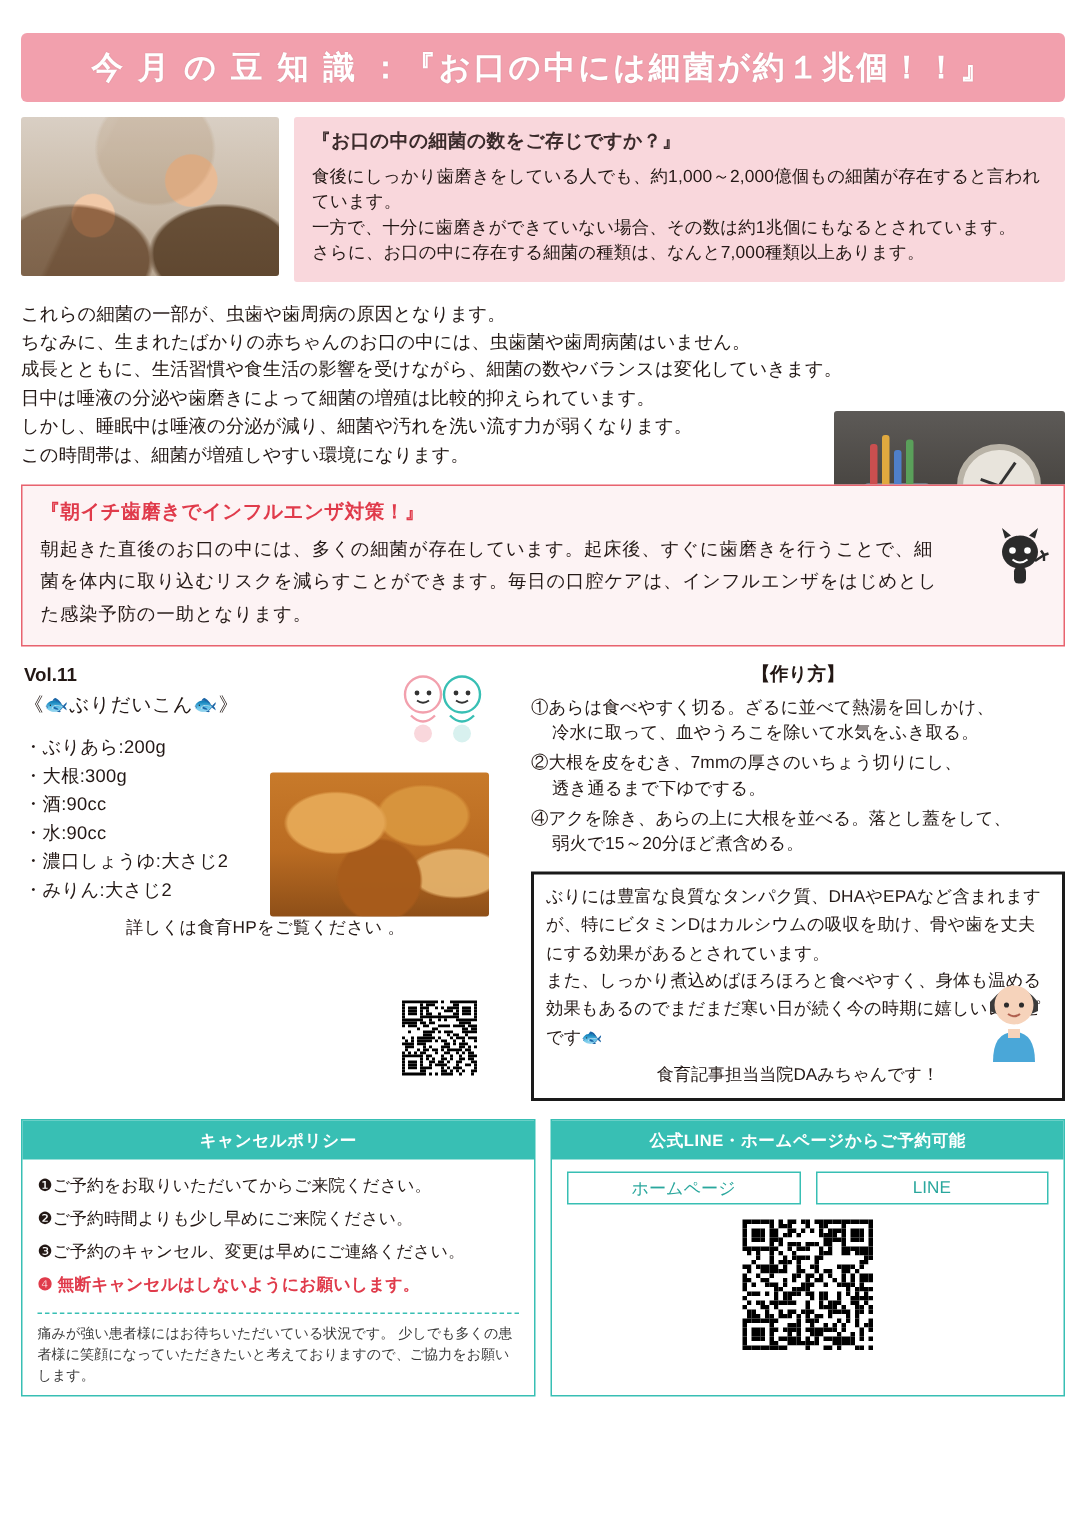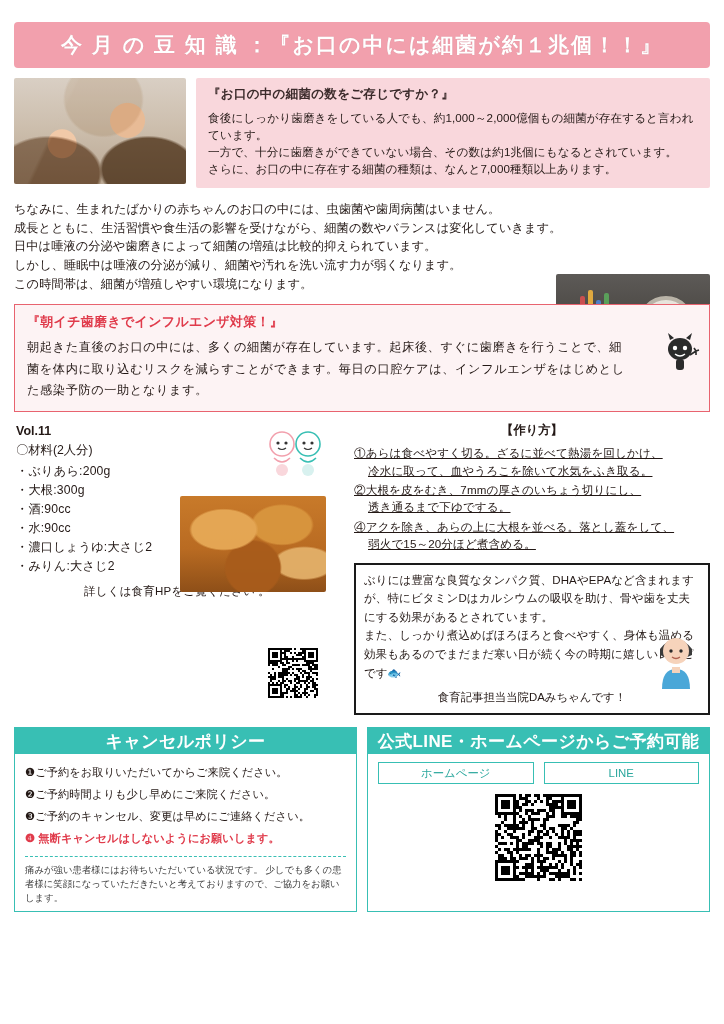--- a/index.html
+++ b/index.html
@@ -145,37 +145,37 @@
   .qr { width: 58px; height: 58px; position:absolute; left: 252px; top: 226px; }
 
   
   .qrbox { background:#fff; padding:2px; }
   .qrbox .grid { display:grid; }
   .qrbox .grid i { display:block; }
 
   
   .steps-title { text-align:center; font-size: 12.3px; font-weight:bold; margin: 2px 0 5px 0;}
   .steps { margin:0; padding:0; list-style:none; }
-  .steps li { font-size: 11.6px; line-height: 1.5; margin-bottom: 2px; letter-spacing:.1px;text-decoration:underline;}
+  .steps li { font-size: 11.6px; line-height: 1.5; margin-bottom: 2px; letter-spacing:.1px;}
   .steps li .sub { display:block; margin-left: 14px;}
 
   .point-box {
     margin-top: 10px; border: 2px solid #1a1a1a; padding: 6px 8px 8px 8px; position:relative;
     min-height: 150px;
   }
   .point-title { text-align:center; font-size: 12.2px; font-weight:bold; margin-bottom: 4px;}
   .point-box p { margin: 0; font-size: 11.5px; line-height: 1.62; letter-spacing: .1px;}
   .point-credit { text-align:center; font-size: 11.4px; margin-top: 8px;}
   .nurse { position:absolute; right: 4px; bottom: 24px; width: 56px; height: 62px;}
 
   
   .bottom { display:flex; gap: 10px; margin-top: 12px; }
   .panel { flex:1; border: 1.4px solid #38bfb4; }
   .panel-head {
-    background: #38bfb4; color:#fff; font-weight:bold; font-size: 17px;
+    background: #38bfb4; color:#fff; font-weight:bold; font-size: 11px;
     height: 26px; display:flex; align-items:center; justify-content:center; letter-spacing:.4px;
   }
   .panel-body { padding: 8px 10px 6px 10px; }
   .policy { margin:0; padding:0; list-style:none; }
   .policy li { font-size: 11.2px; line-height: 1.95; letter-spacing: .1px;}
   .policy li.warn { color:#e03b4b; font-weight:bold;}
   .note-small { margin-top: 6px; font-size: 9.4px; line-height: 1.5; color:#3a3a3a;}
   .dashed { border-top: 1px dashed #38bfb4; margin: 6px 0 4px 0;}
 
   .btn-row { display:flex; gap: 10px; }
@@ -198,20 +198,21 @@
     <div class="photo-family"></div>
     <div class="intro-box">
       <div class="intro-q">『お口の中の細菌の数をご存じですか？』</div>
       <p>食後にしっかり歯磨きをしている人でも、約1,000～2,000億個もの細菌が存在すると言われています。</p>
       <p>一方で、十分に歯磨きができていない場合、その数は約1兆個にもなるとされています。</p>
       <p>さらに、お口の中に存在する細菌の種類は、なんと7,000種類以上あります。</p>
     </div>
   </div>
 
   <div class="body-block">
+    <p>これらの細菌の一部が、虫歯や歯周病の原因となります。</p>
     <p>ちなみに、生まれたばかりの赤ちゃんのお口の中には、虫歯菌や歯周病菌はいません。</p>
     <p>成長とともに、生活習慣や食生活の影響を受けながら、細菌の数やバランスは変化していきます。</p>
     <p>日中は唾液の分泌や歯磨きによって細菌の増殖は比較的抑えられています。</p>
     <p>しかし、睡眠中は唾液の分泌が減り、細菌や汚れを洗い流す力が弱くなります。</p>
     <p>この時間帯は、細菌が増殖しやすい環境になります。</p>
 
     <div class="photo-clock">
       <div class="cup"></div>
       <div class="pen p1"></div>
       <div class="pen p2"></div>
@@ -233,21 +234,21 @@
       <rect x="17" y="28" width="8" height="11" rx="3" fill="#2b2b2b"></rect>
       <path d="M31 24 l6 -4 M37 20 l-2 -3 M37 20 l3 -1 M37 20 l0 4" stroke="#2b2b2b" stroke-width="1.6" fill="none"></path>
     </svg>
   </div>
 
 
   <div class="cols">
 
     <div class="col-left">
       <div class="vol">Vol.11</div>
-      <div class="ing-title">〇材料(2人分)</div>
+      <div class="dish-name">《🐟ぶりだいこん🐟》</div>
       <ul class="ing-list">
         <li>・ぶりあら:200g</li>
         <li>・大根:300g</li>
         <li>・酒:90cc</li>
         <li>・水:90cc</li>
         <li>・濃口しょうゆ:大さじ2</li>
         <li>・みりん:大さじ2</li>
       </ul>
 
       <svg class="kids" viewBox="0 0 66 60">

